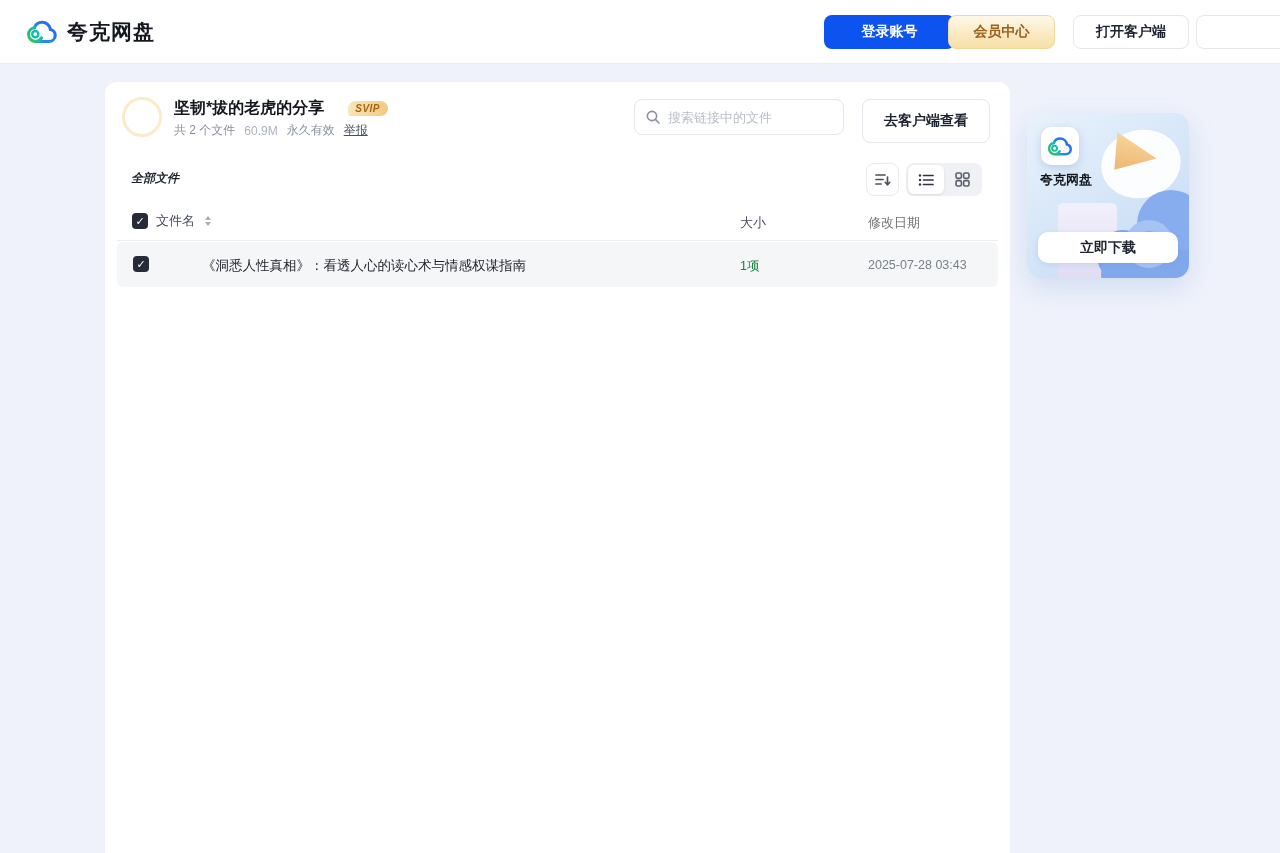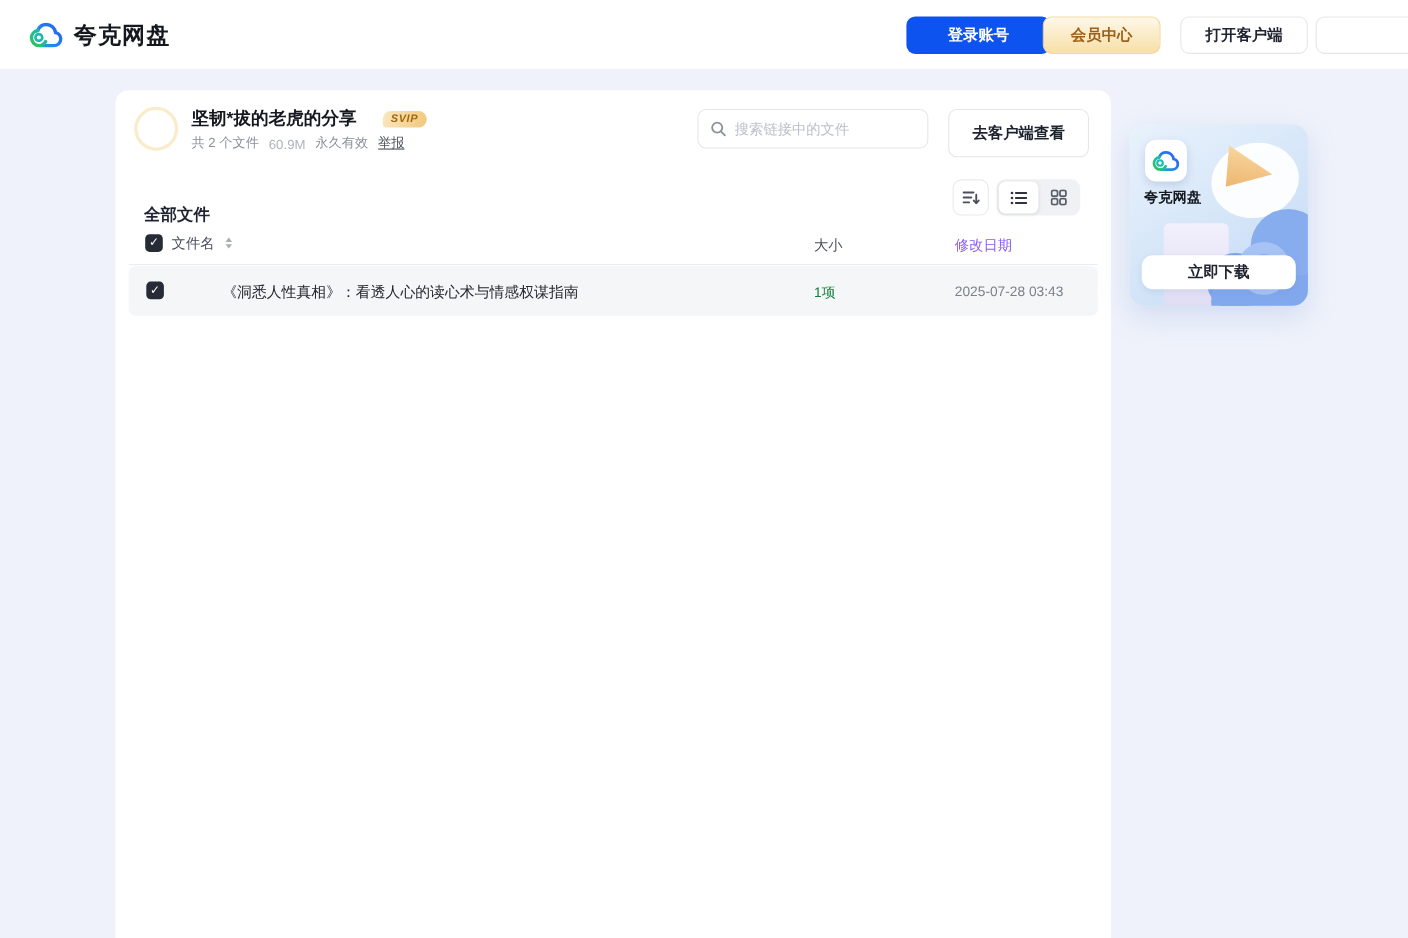--- a/index.html
+++ b/index.html
@@ -50,38 +50,38 @@
     border:1px solid #E4E6EB; border-radius:8px; background:#fff;
     display:flex; align-items:center; padding:0 10px; gap:7px; }
   .search-box input { border:none; outline:none; flex:1; font-size:13px;
     color:#333; font-family:inherit; background:transparent; }
   .search-box input::placeholder { color:#B9BEC8; }
   .btn-goclient { position:absolute; left:757px; top:17px; width:128px; height:44px;
     background:#fff; border:1px solid #E4E6EB; border-radius:8px;
     font-size:14px; font-weight:700; color:#1E2330; cursor:pointer; }
 
   
-  .section-title { position:absolute; left:26px; top:104px; font-size:15px;
-    font-weight:600; color:#1F2430; }
+  .section-title { position:absolute; left:26px; top:88px; font-size:12px;
+    font-weight:600; color:#1F2430;font-style:italic; }
   .sort-btn { position:absolute; left:761px; top:81px; width:33px; height:33px;
     background:#fff; border:1px solid #E8EAEE; border-radius:8px; cursor:pointer;
     display:flex; align-items:center; justify-content:center; }
   .segmented { position:absolute; left:801px; top:81px; width:76px; height:33px;
     background:#F0F1F4; border-radius:8px; display:flex; padding:2px; }
   .seg { flex:1; border:none; background:transparent; border-radius:6px;
     display:flex; align-items:center; justify-content:center; cursor:pointer; }
   .seg.active { background:#fff; box-shadow:0 1px 3px rgba(30,40,70,.10); }
 
   
   .thead { position:absolute; left:0; top:128px; width:100%; height:24px; }
   .th-name-group { position:absolute; left:27px; top:2px; display:flex;
     align-items:center; gap:8px; cursor:pointer; }
   .th-label { font-size:13px; color:#464C59; }
   .col-size-h { position:absolute; left:635px; top:4px; font-size:13px; color:#464C59; }
-  .col-date-h { position:absolute; left:763px; top:4px; font-size:13px; color:#8b5cf6; }
+  .col-date-h { position:absolute; left:763px; top:4px; font-size:13px; color:#737373; }
   .caret { display:flex; flex-direction:column; gap:2px; margin-left:2px; }
   .caret i { width:0; height:0; border-left:3.5px solid transparent;
     border-right:3.5px solid transparent; display:block; }
   .caret .up { border-bottom:4px solid #A7ACB5; }
   .caret .down { border-top:4px solid #A7ACB5; }
 
   .checkbox { width:16px; height:16px; border-radius:4px; background:#262B35;
     display:flex; align-items:center; justify-content:center; cursor:pointer;
     flex:0 0 16px; }
   .checkbox span { color:#fff; font-size:11px; line-height:1; font-weight:700; }

